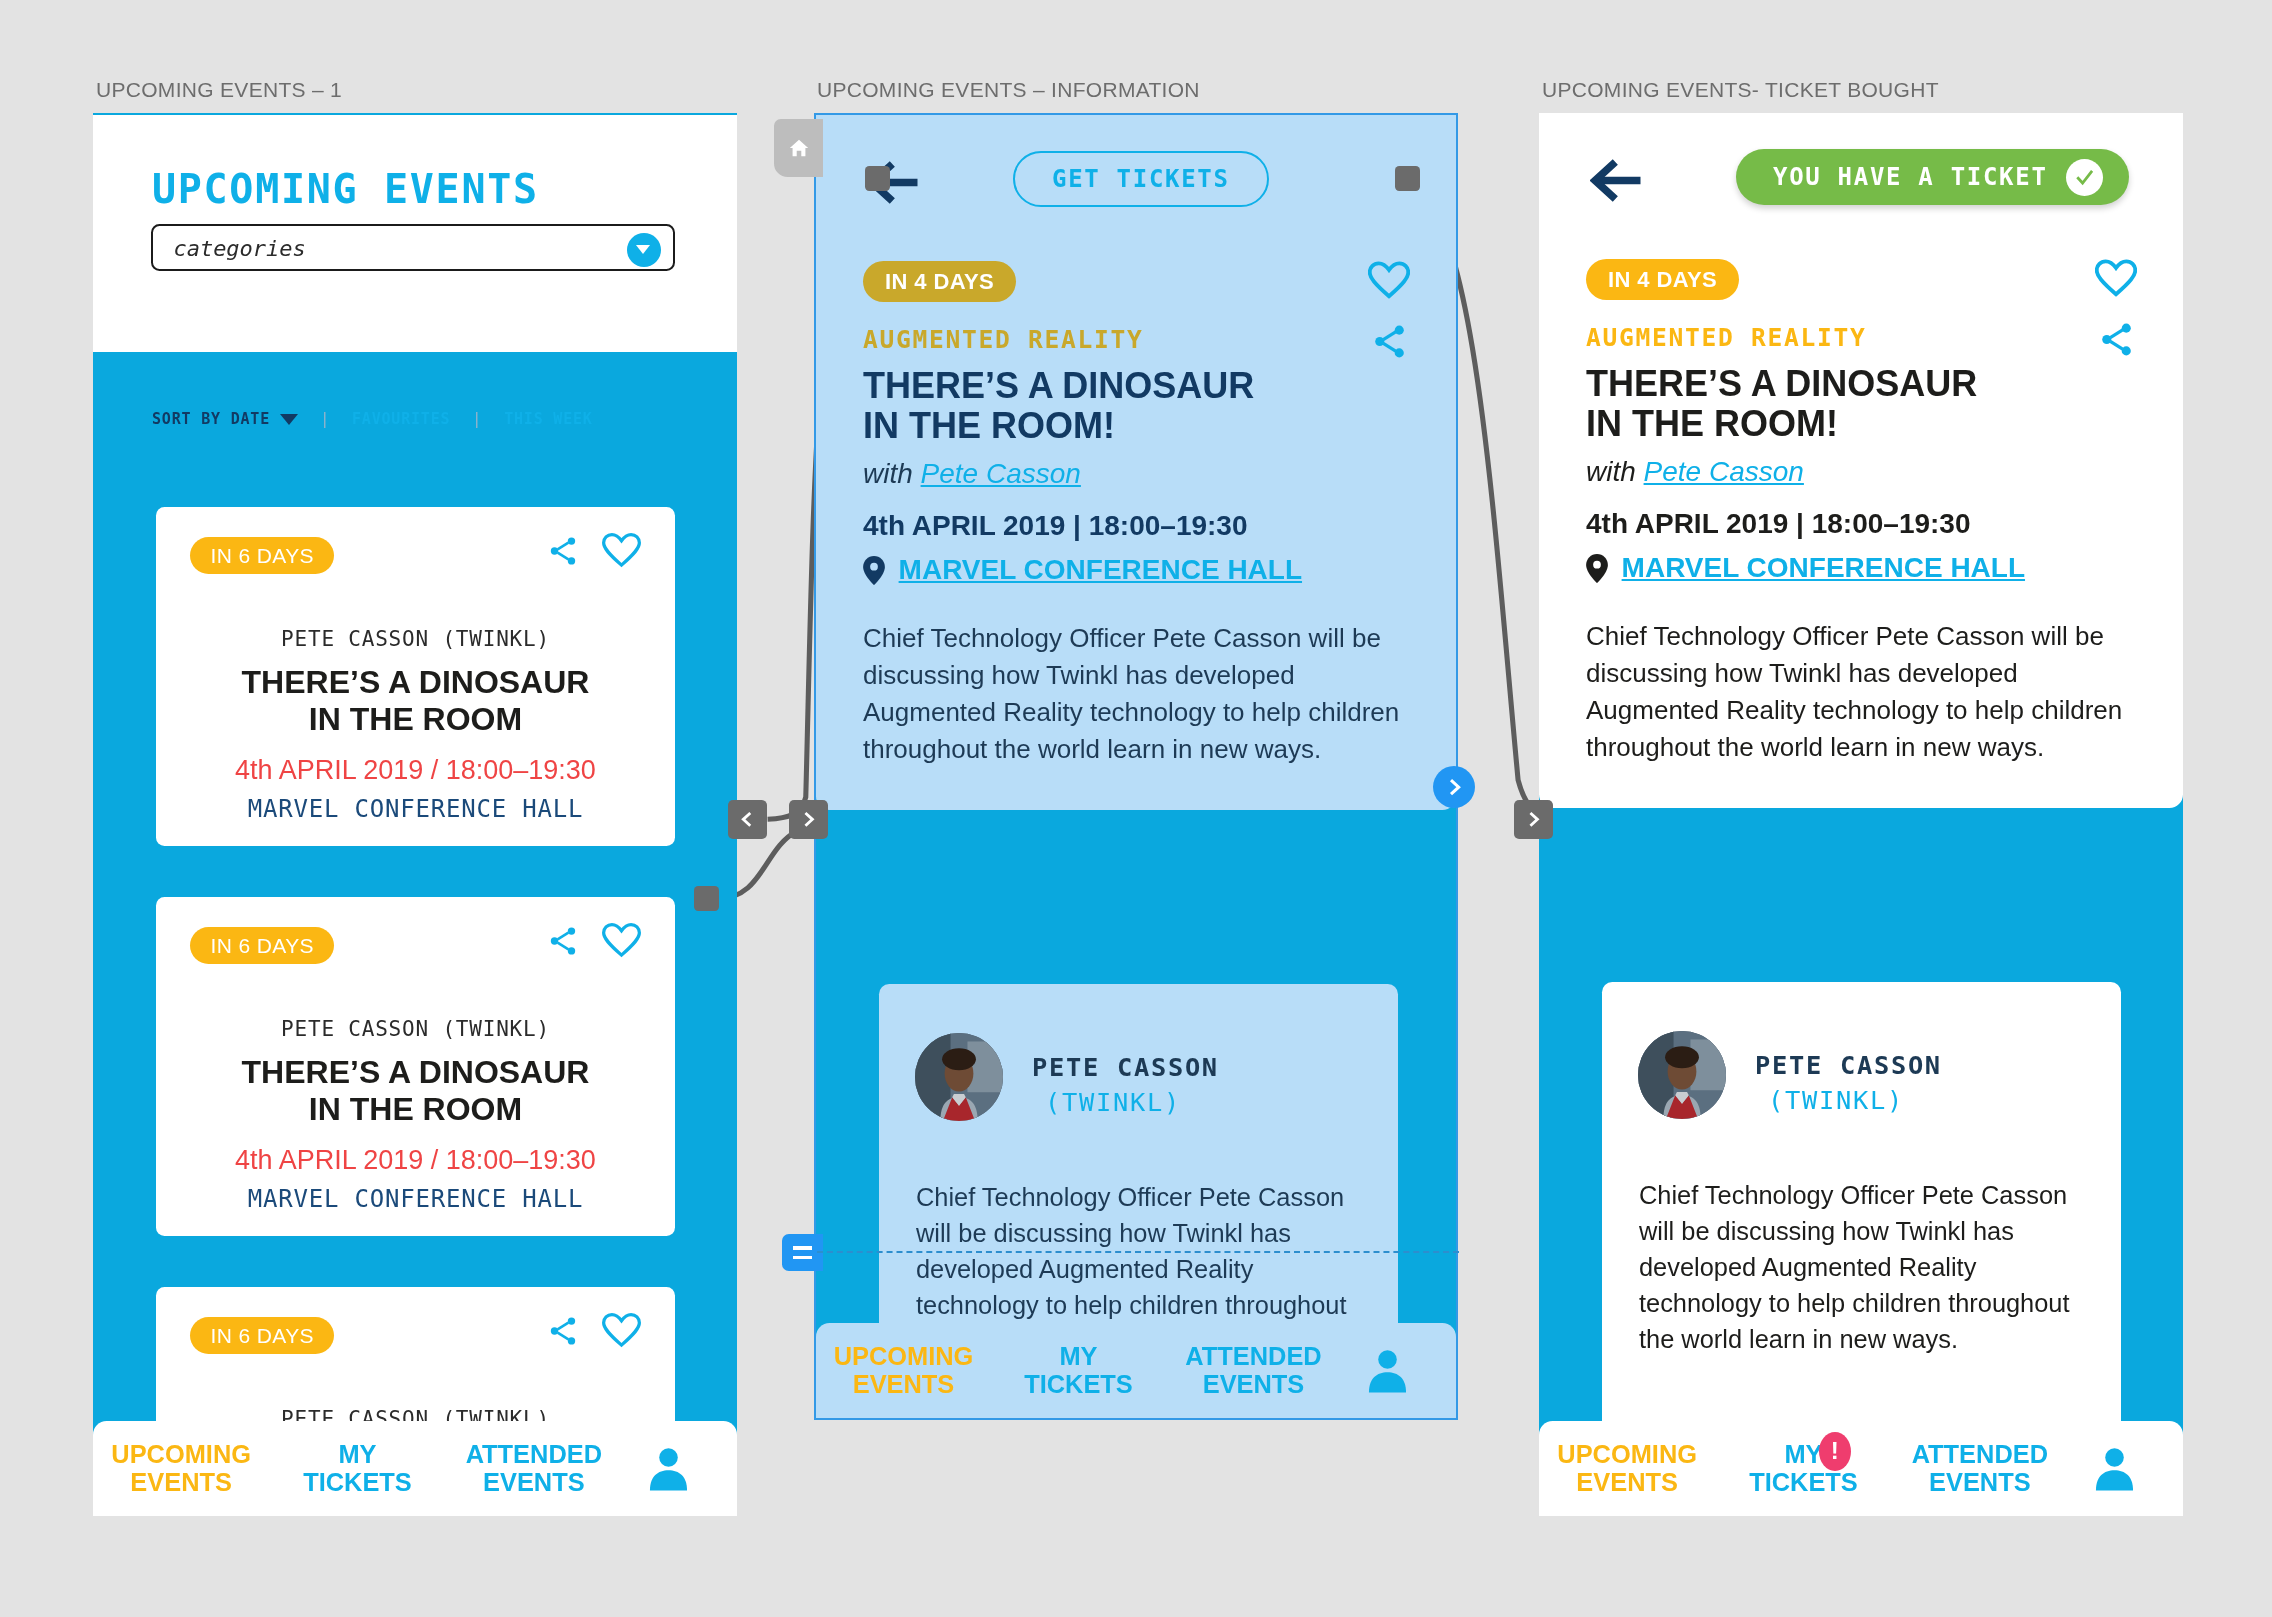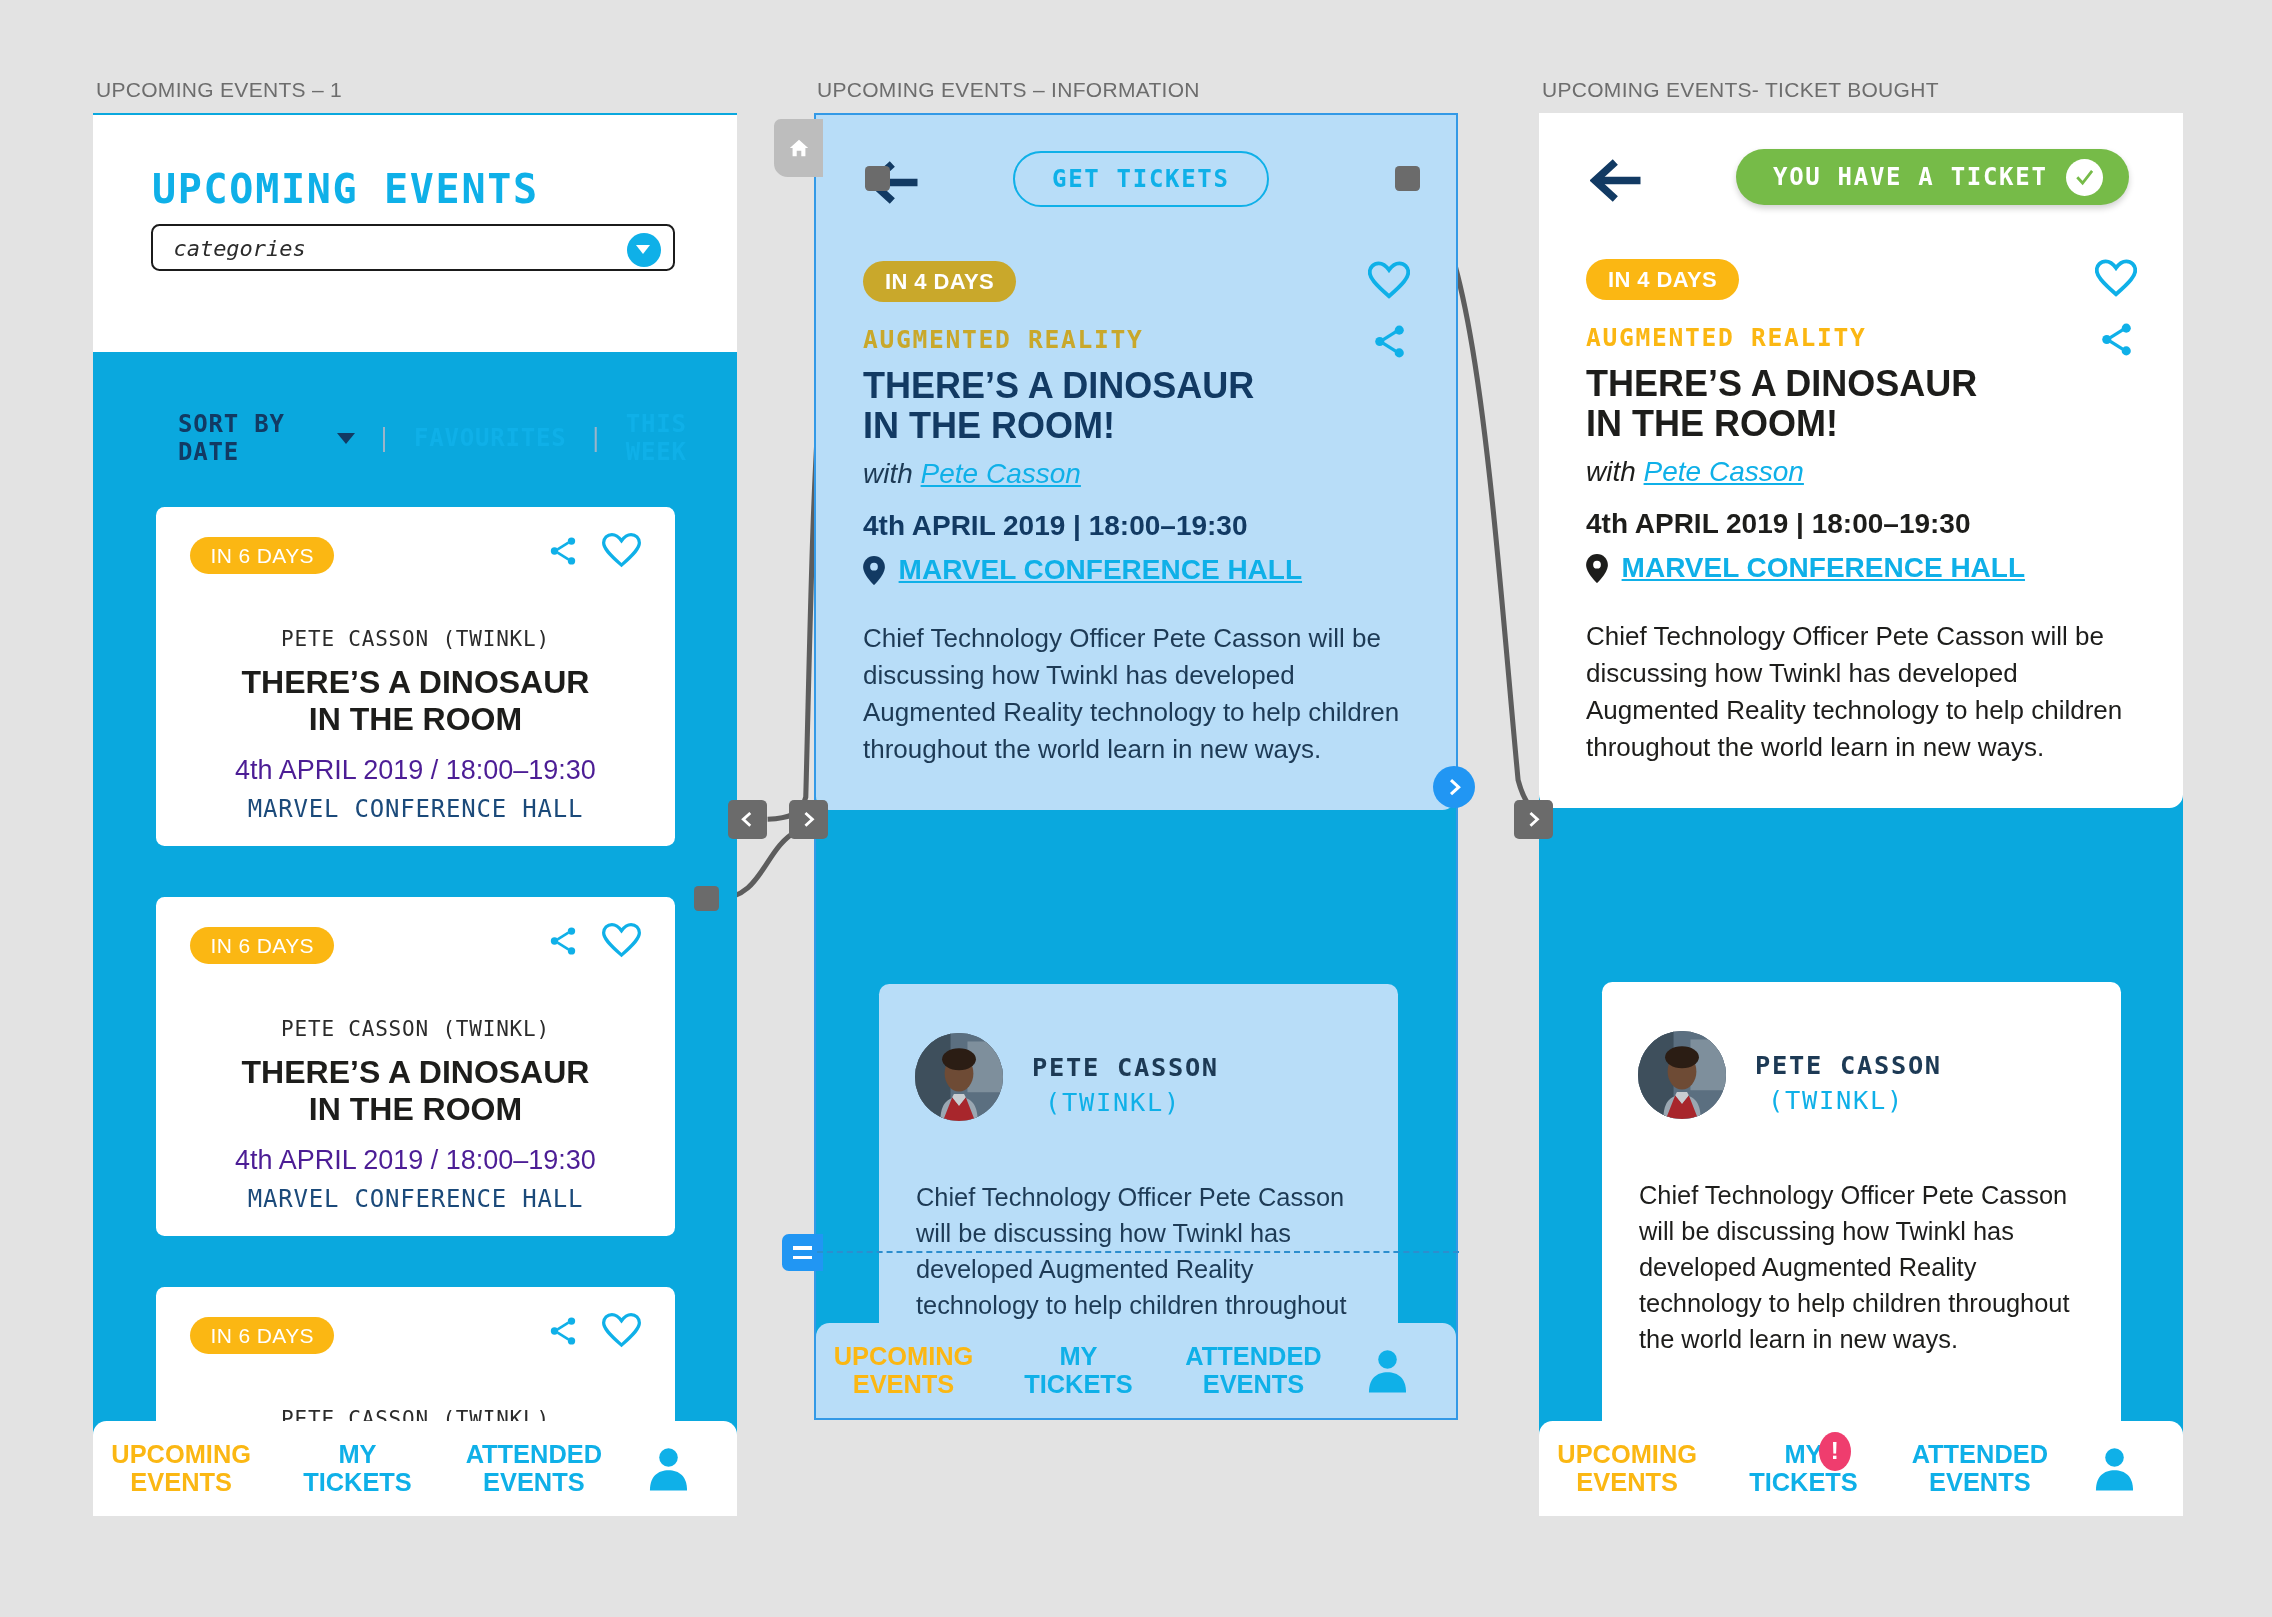--- a/index.html
+++ b/index.html
@@ -66,24 +66,24 @@
   }
   .cat-chev::after {
     content: ""; position: absolute; left: 9.3px; top: 12.7px;
     border-left: 7.6px solid transparent;
     border-right: 7.6px solid transparent;
     border-top: 9.3px solid #fff;
   }
   .sortbar {
     position: absolute; left: 0; top: 297px; width: 100%;
     display: flex; align-items: center;
-    padding-left: 85px;
+    padding-left: 59px;
     font-family: "DejaVu Sans Mono", monospace;
     font-weight: bold;
-    font-size: 24px;
+    font-size: 15px;
     letter-spacing: 0.8px;
   }
   .sortbar .navy { color: #123a63; }
   .sortbar .cyan { color: #0fb0e8; }
   .sortbar .sep { color: #9bb4c9; margin: 0 22px; font-weight: normal; }
   .sort-caret {
     display: inline-block; margin-left: 10.2px;
     border-left: 9.3px solid transparent;
     border-right: 9.3px solid transparent;
     border-top: 11px solid #123a63;
@@ -120,21 +120,21 @@
     position: absolute; left: 0; right: 0; top: 157px;
     text-align: center;
     font-family: "Liberation Sans", sans-serif;
     font-weight: bold; font-size: 32px;
     color: #1d1d1b; line-height: 1.16;
   }
   .card-date {
     position: absolute; left: 0; right: 0; top: 248px;
     text-align: center;
     font-family: "Liberation Sans", sans-serif;
-    font-size: 27px; color: #4c1d95;
+    font-size: 27px; color: #ef4444;
   }
   .card-venue {
     position: absolute; left: 0; right: 0; top: 288px;
     text-align: center;
     font-family: "DejaVu Sans Mono", monospace;
     font-size: 24px; color: #1b4a7a; letter-spacing: 0.8px;
   }
 
   
   .detail-sheet {

